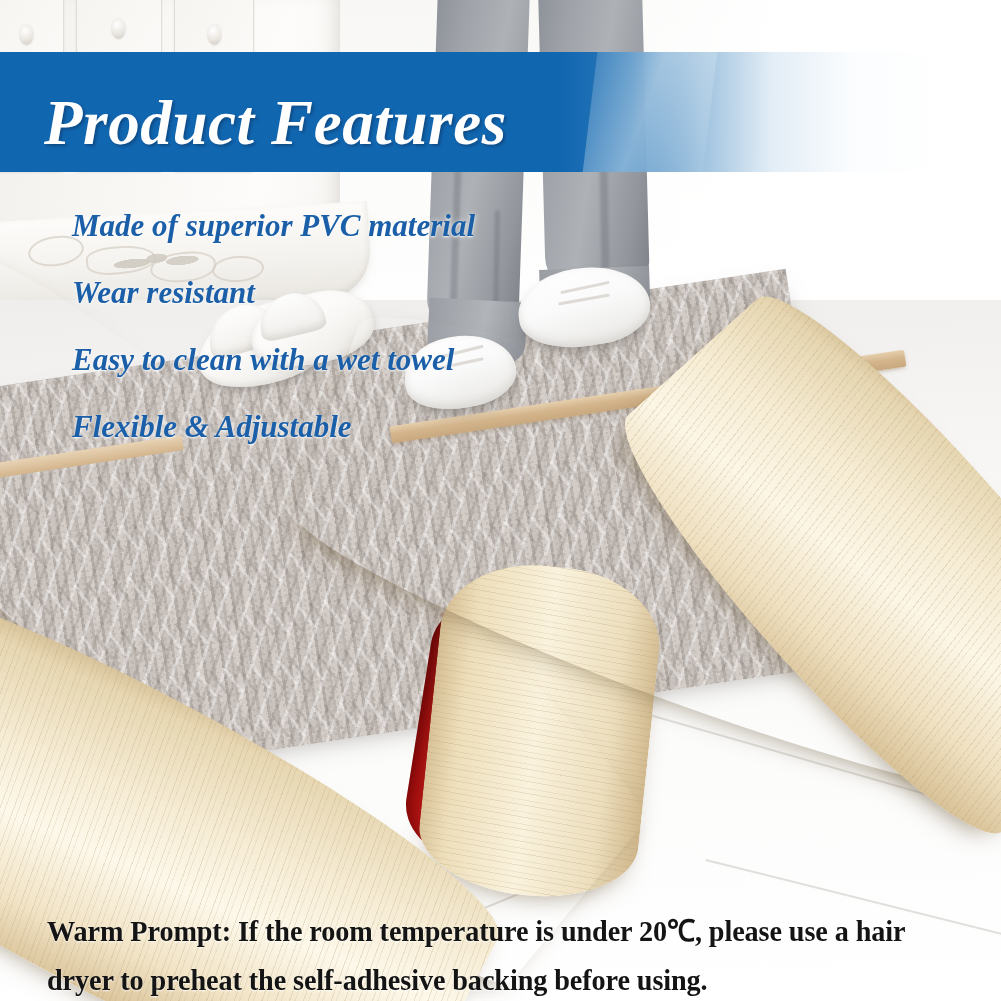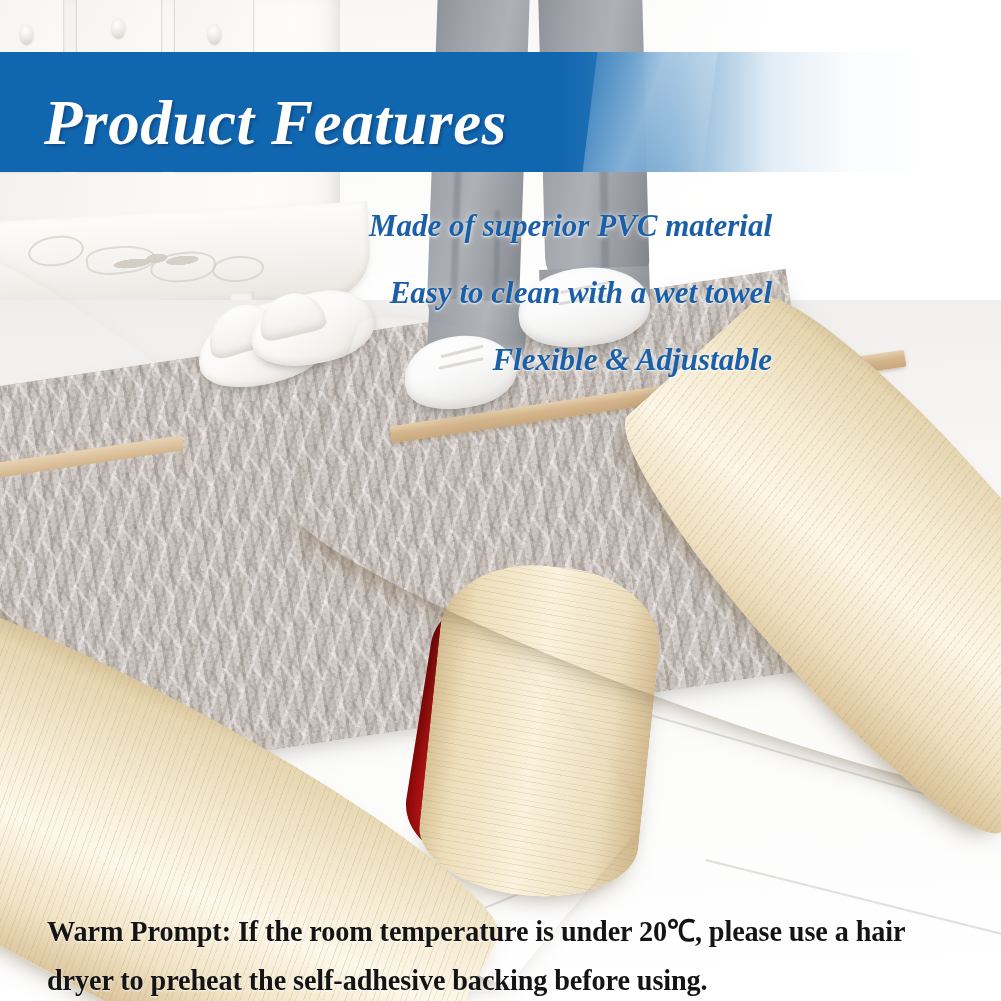--- a/index.html
+++ b/index.html
@@ -368,21 +368,20 @@
     position:absolute;left:72px;top:192px;width:700px;
   }
   .feature{
     font-family:"Liberation Serif",serif;
     font-style:italic;font-weight:700;
     font-size:31px;
     line-height:67px;
     color:#1a5fa8;
     text-shadow:0 1px 2px rgba(255,255,255,.85), 0 0 6px rgba(255,255,255,.6);
     white-space:nowrap;
-    text-align:right;
   }
 
   .warm{
     position:absolute;left:47px;top:906px;width:915px;
     font-family:"Liberation Serif",serif;
     font-weight:600;
     font-size:30px;
     line-height:49px;
     color:#141414;
     letter-spacing:-.1px;
@@ -468,20 +467,21 @@
     <div class="strip strip-a"></div>
     <div class="strip strip-d"></div>
   </div>
 
   <div class="banner"></div>
   <div class="banner-sheen"></div>
   <div class="banner-title">Product Features</div>
 
   <div class="features">
     <div class="feature">Made of superior PVC material</div>
+    <div class="feature">Wear resistant</div>
     <div class="feature">Easy to clean with a wet towel</div>
     <div class="feature">Flexible &amp; Adjustable</div>
   </div>
 
   <div class="warm">
     <div>Warm Prompt: If the room temperature is under 20℃, please use a hair</div>
     <div>dryer to preheat the self-adhesive backing before using.</div>
   </div>
 
 </div>

